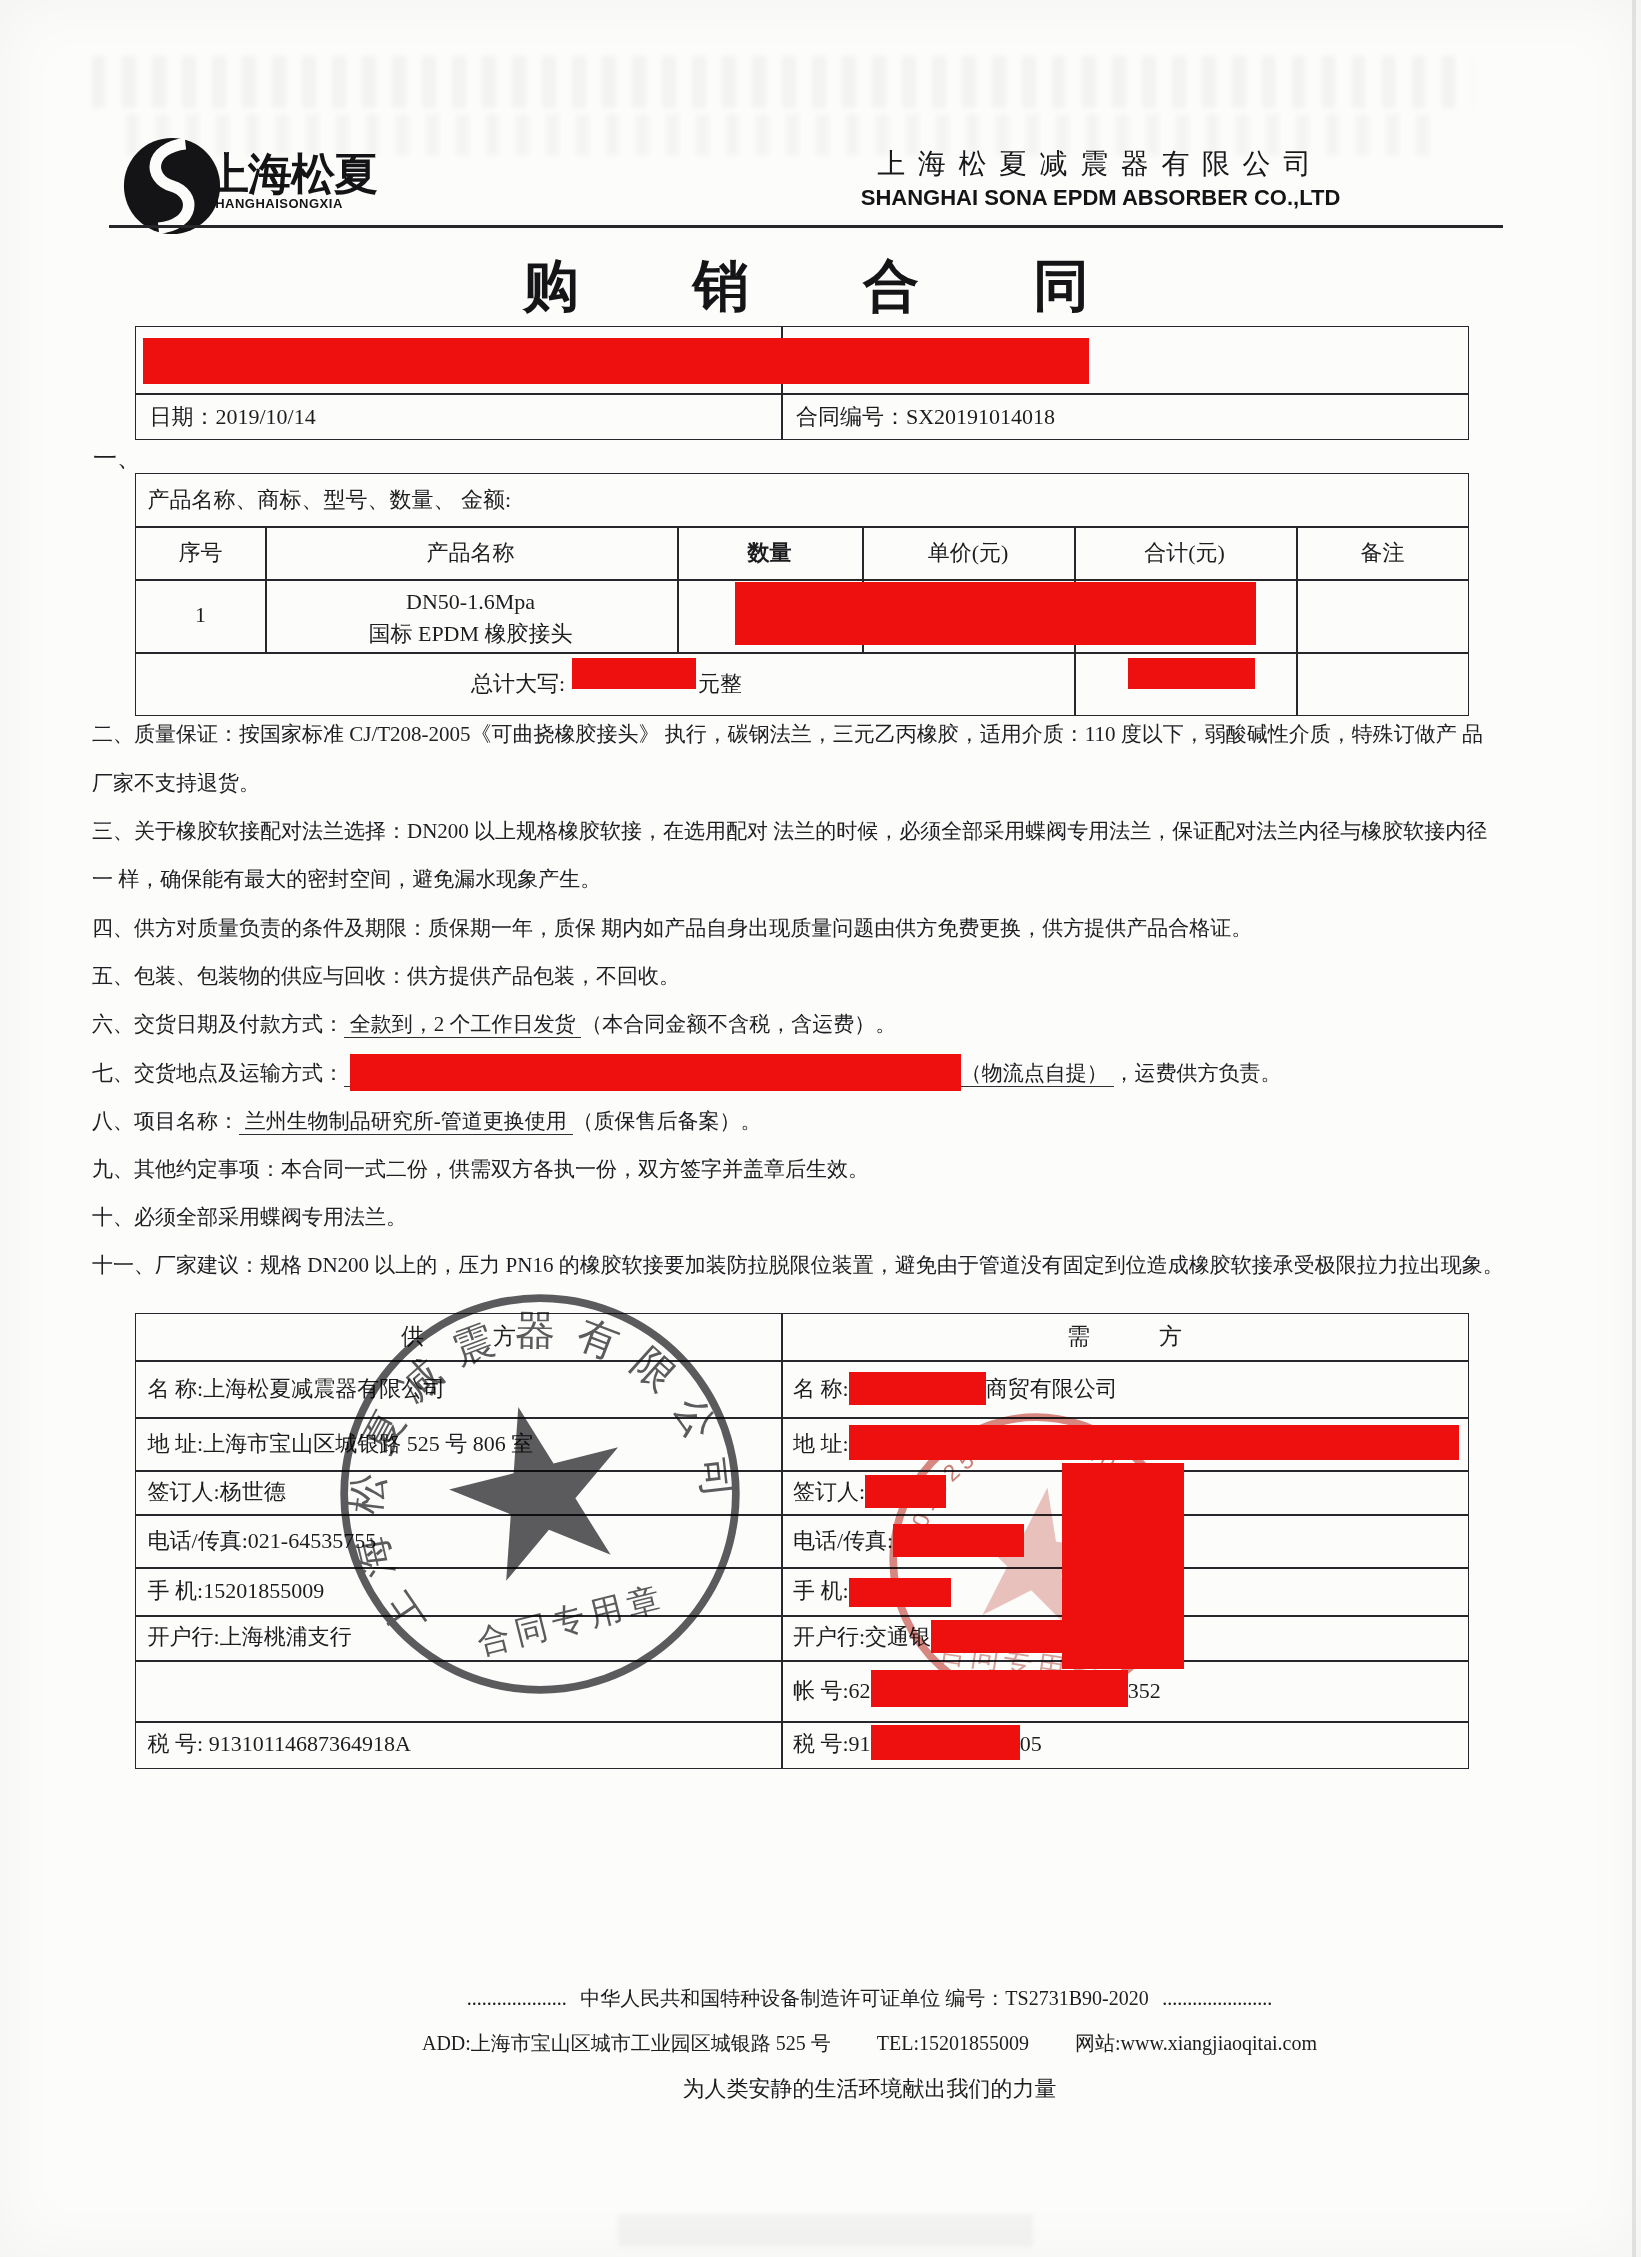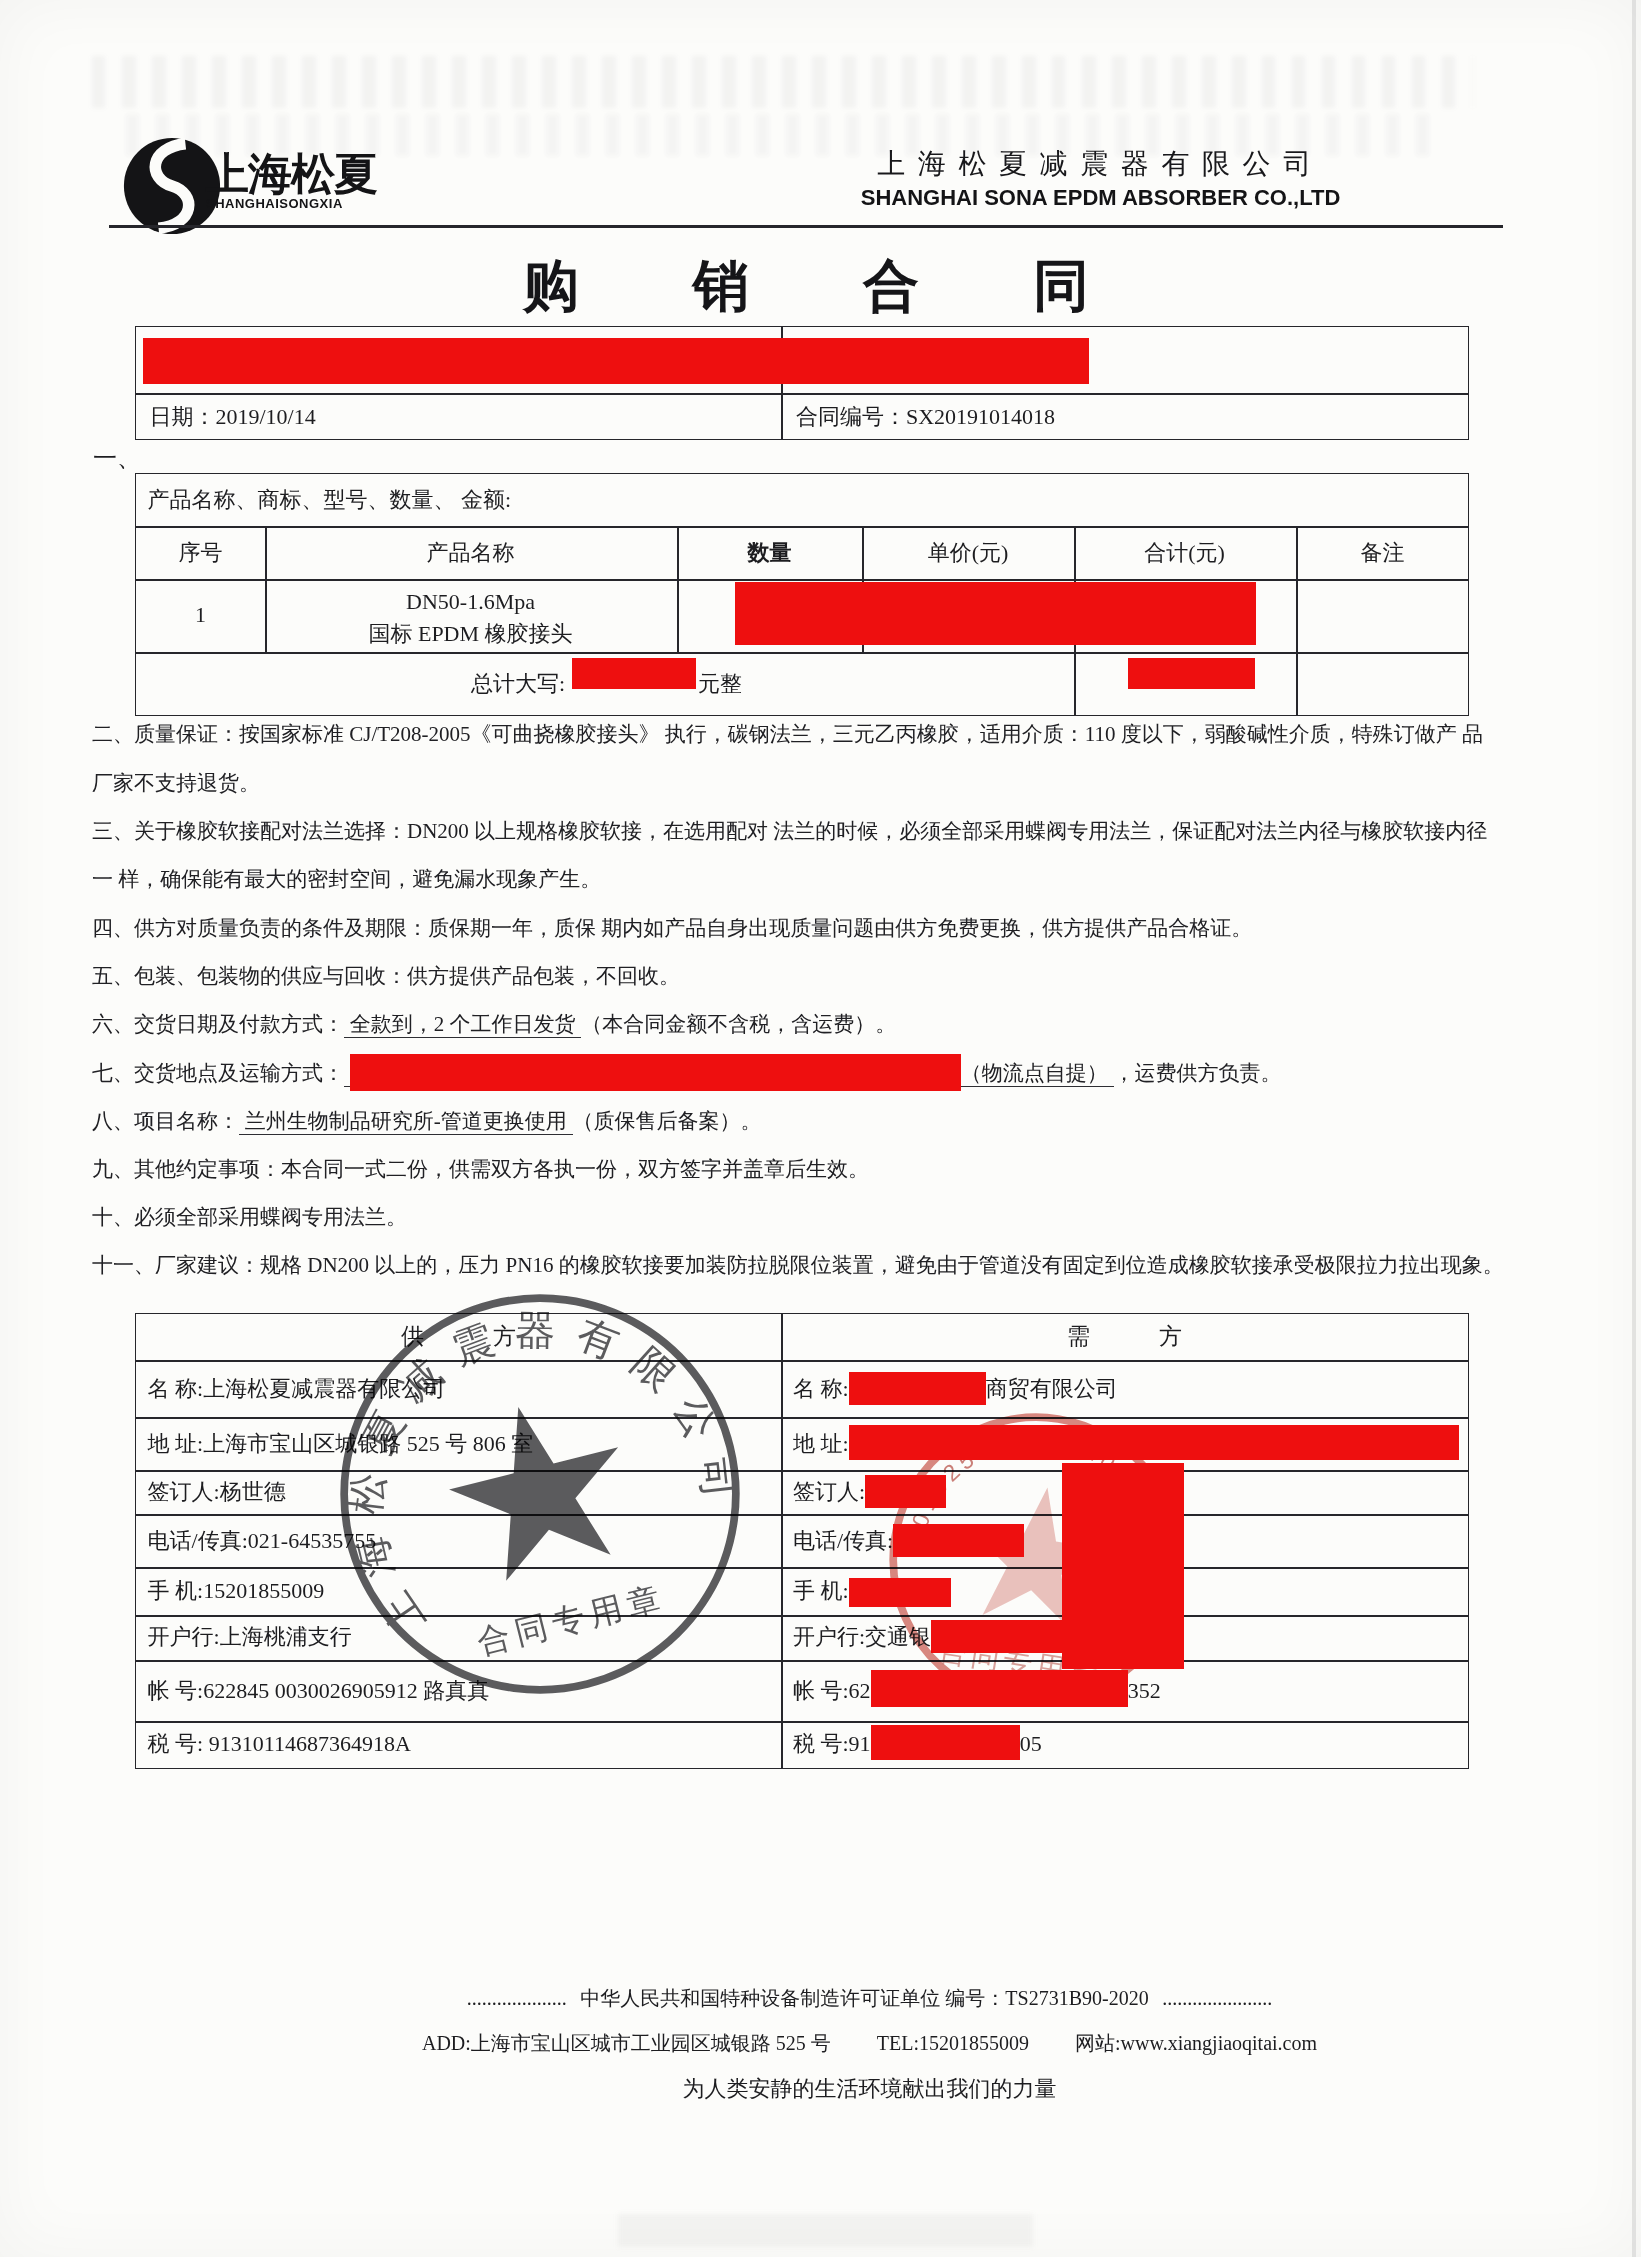--- a/index.html
+++ b/index.html
@@ -120,21 +120,20 @@
 
     <div class="cell center" style="left:0;top:0;width:645px;height:46px;line-height:46px;font-size:23px;">供　　　方</div>
     <div class="cell center" style="left:645px;top:0;width:687px;height:46px;line-height:46px;font-size:23px;">需　　　方</div>
 
     <div class="cell" style="left:11.6px;top:46px;height:40px;line-height:57px;">名 称:上海松夏减震器有限公司</div>
     <div class="cell" style="left:11.6px;top:103px;height:53px;line-height:53px;">地 址:上海市宝山区城银路 525 号 806 室</div>
     <div class="cell" style="left:11.6px;top:156px;height:43px;line-height:43px;">签订人:杨世德</div>
     <div class="cell" style="left:11.6px;top:200px;height:53px;line-height:53px;">电话/传真:021-64535755</div>
     <div class="cell" style="left:11.6px;top:253px;height:48px;line-height:48px;">手 机:15201855009</div>
     <div class="cell" style="left:11.6px;top:301px;height:44px;line-height:44px;">开户行:上海桃浦支行</div>
-    <div class="cell" style="left:11.6px;top:346px;height:62px;line-height:62px;">帐 号:622845 0030026905912 路真真</div>
     <div class="cell" style="left:11.6px;top:407px;height:46px;line-height:46px;">税 号: 91310114687364918A</div>
 
     <div class="cell" style="left:657px;top:46px;height:57px;line-height:57px;"><span>名 称:</span><span class="rin" style="width:137px;height:33px;"></span><span>商贸有限公司</span></div>
     <div class="cell" style="left:657px;top:103px;height:53px;line-height:53px;"><span>地 址:</span><span class="rin" style="width:610px;height:35px;"></span></div>
     <div class="cell" style="left:657px;top:156px;height:32px;line-height:43px;"><span>签订人:</span><span class="rin" style="width:81px;height:33px;"></span></div>
     <div class="cell" style="left:657px;top:200px;height:53px;line-height:53px;"><span>电话/传真:</span><span class="rin" style="width:131px;height:33px;"></span></div>
     <div class="cell" style="left:657px;top:253px;height:48px;line-height:48px;"><span>手 机:</span><span class="rin" style="width:102px;height:29px;"></span></div>
     <div class="cell" style="left:657px;top:301px;height:44px;line-height:44px;"><span>开户行:交通银</span><span class="rin" style="width:143px;height:33px;"></span></div>
     <div class="cell" style="left:657px;top:346px;height:62px;line-height:62px;"><span>帐 号:62</span><span class="rin" style="width:257px;height:37px;"></span><span>352</span></div>
     <div class="cell" style="left:657px;top:407px;height:46px;line-height:46px;"><span>税 号:91</span><span class="rin" style="width:149px;height:35px;"></span><span>05</span></div>

